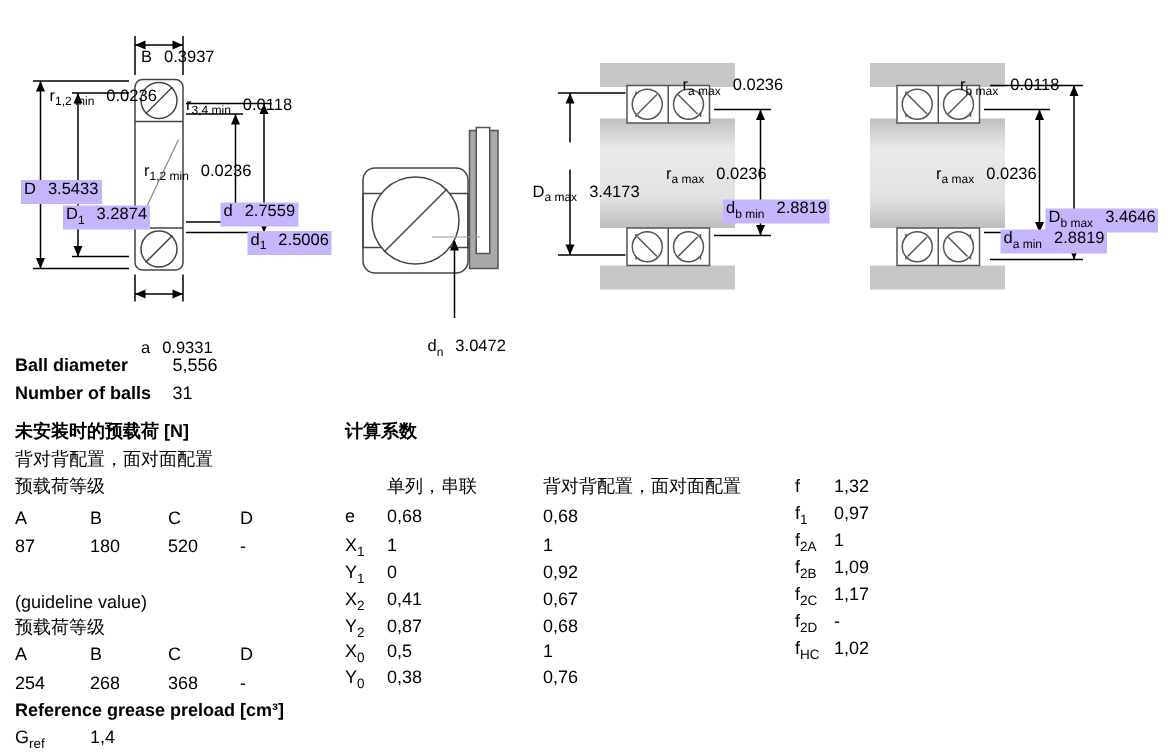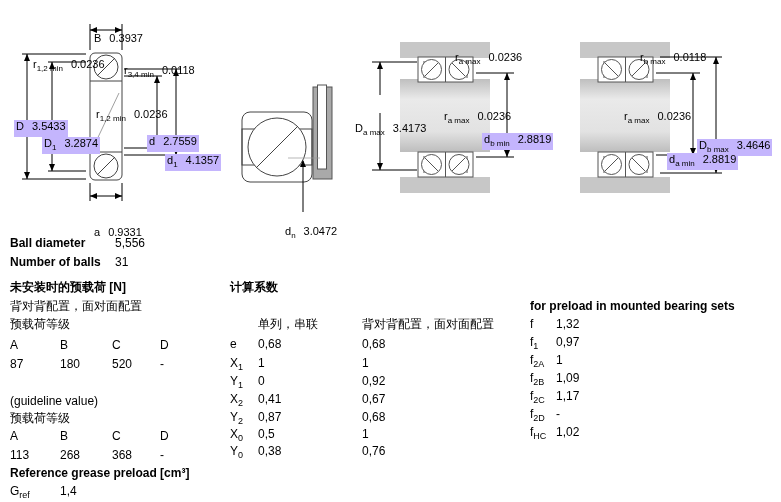--- a/index.html
+++ b/index.html
@@ -170,21 +170,21 @@
     </g>
   </svg>
 
   <span class="dim" style="left:94px;top:8px"><span>B</span><sub></sub><span class="v">0.3937</span></span>
   <span class="dim" style="left:33px;top:34px"><span>r</span><sub>1,2 min</sub><span class="v">0.0236</span></span>
   <span class="dim" style="left:124px;top:40px"><span>r</span><sub>3,4 min</sub><span class="v">0.0118</span></span>
   <span class="dim bg" style="left:14px;top:96px"><span>D</span><sub></sub><span class="v">3.5433</span></span>
   <span class="dim bg" style="left:42px;top:113px"><span>D</span><sub>1</sub><span class="v">3.2874</span></span>
   <span class="dim" style="left:96px;top:84px"><span>r</span><sub>1,2 min</sub><span class="v">0.0236</span></span>
   <span class="dim bg" style="left:147px;top:111px"><span>d</span><sub></sub><span class="v">2.7559</span></span>
-  <span class="dim bg" style="left:165px;top:130px"><span>d</span><sub>1</sub><span class="v">4.1357</span></span>
+  <span class="dim bg" style="left:165px;top:130px"><span>d</span><sub>1</sub><span class="v">2.5006</span></span>
   <span class="dim" style="left:94px;top:202px"><span>a</span><sub></sub><span class="v">0.9331</span></span>
 
   <span class="dim" style="left:285px;top:201px"><span>d</span><sub>n</sub><span class="v">3.0472</span></span>
 
   <span class="dim" style="left:455px;top:27px"><span>r</span><sub>a max</sub><span class="v">0.0236</span></span>
   <span class="dim" style="left:355px;top:98px"><span>D</span><sub>a max</sub><span class="v">3.4173</span></span>
   <span class="dim" style="left:444px;top:86px"><span>r</span><sub>a max</sub><span class="v">0.0236</span></span>
   <span class="dim bg" style="left:482px;top:109px"><span>d</span><sub>b min</sub><span class="v">2.8819</span></span>
 
   <span class="dim" style="left:640px;top:27px"><span>r</span><sub>b max</sub><span class="v">0.0118</span></span>
@@ -208,21 +208,21 @@
   <span class="txt" style="left:60px;top:358px">180</span>
   <span class="txt" style="left:112px;top:358px">520</span>
   <span class="txt" style="left:160px;top:358px">-</span>
 
   <span class="txt" style="left:10px;top:395px">(guideline value)</span>
   <span class="txt" style="left:10px;top:412px">预载荷等级</span>
   <span class="txt" style="left:10px;top:430px">A</span>
   <span class="txt" style="left:60px;top:430px">B</span>
   <span class="txt" style="left:112px;top:430px">C</span>
   <span class="txt" style="left:160px;top:430px">D</span>
-  <span class="txt" style="left:10px;top:449px">113</span>
+  <span class="txt" style="left:10px;top:449px">254</span>
   <span class="txt" style="left:60px;top:449px">268</span>
   <span class="txt" style="left:112px;top:449px">368</span>
   <span class="txt" style="left:160px;top:449px">-</span>
 
   <span class="txt b" style="left:10px;top:467px">Reference grease preload [cm³]</span>
   <span class="txt" style="left:10px;top:485px"><span>G</span><sub>ref</sub></span>
   <span class="txt" style="left:60px;top:485px">1,4</span>
 
   <span class="txt b" style="left:230px;top:281px">计算系数</span>
   <span class="txt" style="left:258px;top:318px">单列，串联</span>
@@ -249,21 +249,20 @@
   <span class="txt" style="left:362px;top:411px">0,68</span>
 
   <span class="txt" style="left:230px;top:428px"><span>X</span><sub>0</sub></span>
   <span class="txt" style="left:258px;top:428px">0,5</span>
   <span class="txt" style="left:362px;top:428px">1</span>
 
   <span class="txt" style="left:230px;top:445px"><span>Y</span><sub>0</sub></span>
   <span class="txt" style="left:258px;top:445px">0,38</span>
   <span class="txt" style="left:362px;top:445px">0,76</span>
 
-  <span class="txt b" style="left:530px;top:300px">for preload in mounted bearing sets</span>
 
   <span class="txt" style="left:530px;top:318px"><span>f</span><sub></sub></span>
   <span class="txt" style="left:556px;top:318px">1,32</span>
 
   <span class="txt" style="left:530px;top:336px"><span>f</span><sub>1</sub></span>
   <span class="txt" style="left:556px;top:336px">0,97</span>
 
   <span class="txt" style="left:530px;top:354px"><span>f</span><sub>2A</sub></span>
   <span class="txt" style="left:556px;top:354px">1</span>
 

